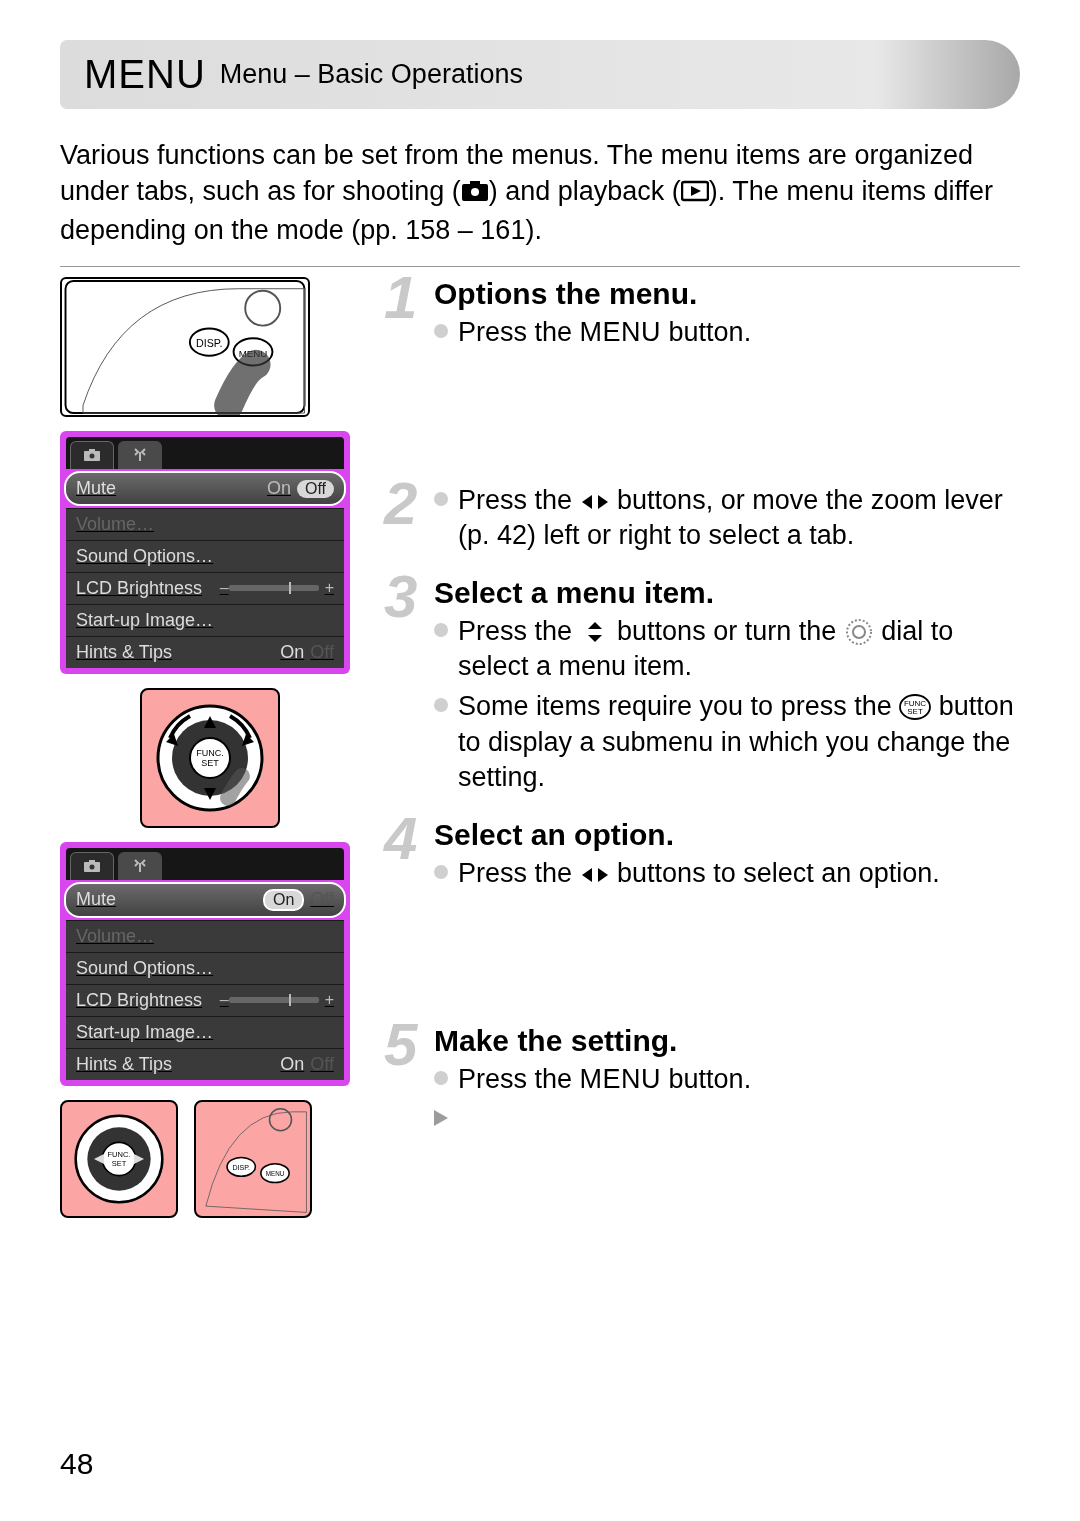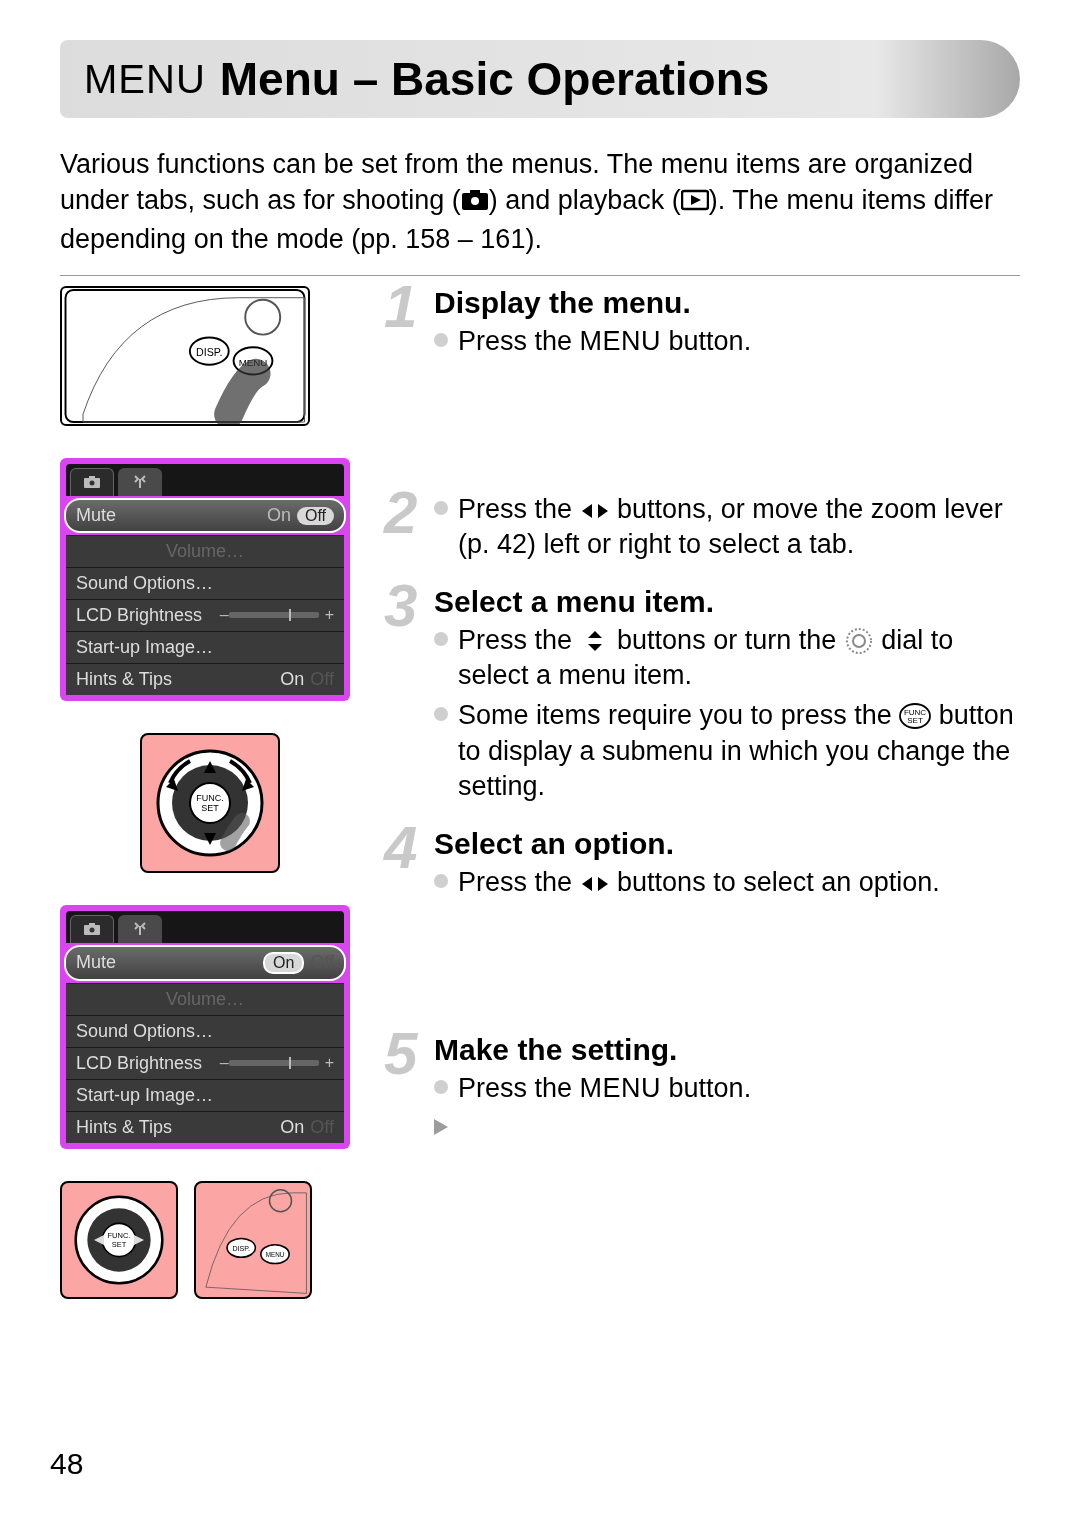--- a/index.html
+++ b/index.html
@@ -21,22 +21,22 @@
     gap: 14px;
     margin-bottom: 28px;
   }
   .title-bar .menu-word {
     font-family: Arial, sans-serif;
     font-weight: 400;
     font-size: 40px;
     letter-spacing: 1px;
   }
   .title-bar .title-text {
-    font-size: 46px;
-    font-weight: 700;
+    font-size: 27px;
+    font-weight: 400;
   }
   .intro {
     font-size: 27px;
     line-height: 1.35;
     margin-bottom: 12px;
   }
   .intro .icon-box {
     display: inline-block;
     vertical-align: middle;
   }
@@ -49,21 +49,22 @@
 
   .content {
     display: flex;
     gap: 30px;
   }
   .left-col {
     width: 300px;
     flex: 0 0 300px;
     display: flex;
     flex-direction: column;
-    gap: 32px;
+    gap: 14px;
+    text-decoration: underline;
   }
 
   
   .steps { flex: 1; }
   .step { margin-bottom: 22px; position: relative; padding-left: 44px; }
   .step-num {
     position: absolute;
     left: -6px;
     top: -14px;
     font-size: 60px;
@@ -142,21 +143,21 @@
     border-top: 1px solid #1a1a1a;
     background: #3a3a3a;
   }
   .lcd .row.highlight {
     position: relative;
     border: 2px solid #fff;
     border-radius: 16px;
     margin: 2px -2px;
     background: linear-gradient(to bottom,#6b6b6b,#424242);
   }
-  .lcd .row.dim { color:#666;justify-content:center;}
+  .lcd .row.dim { color:#666;}
   .lcd .pill {
     background:#d8d8d8; color:#222;
     border-radius:10px; padding: 0 8px; font-size:16px;
     display:inline-block;
   }
   .lcd .opt-off-dim { color:#555; margin-left:6px;}
   .slider {
     width: 90px; height: 6px; background:#666; position:relative; border-radius:2px;
   }
   .slider .tick { position:absolute; top:-3px; width:2px; height:12px; background:#bbb; }
@@ -167,21 +168,21 @@
     border: 2px solid #000; border-radius: 8px;
     background:#fca5a5;
     display:flex; align-items:center; justify-content:center;
   }
   .dial-ill-sm { width: 118px; height: 118px; }
   .two-up { display:flex; gap: 16px; }
 
   .page-num {
     position: absolute;
     bottom: 40px;
-    left: 50px;
+    left: 60px;
     font-size: 30px;
   }
 </style>
 </head>
 <body>
 
 <div class="title-bar">
   <span class="menu-word">MENU</span>
   <span class="title-text">Menu – Basic Operations</span>
 </div>
@@ -343,21 +344,21 @@
           <ellipse cx="98" cy="88" rx="18" ry="12" fill="#fff" stroke="#000" stroke-width="2"></ellipse>
           <text x="98" y="92" font-size="8" text-anchor="middle">MENU</text>
         </svg>
       </div>
     </div>
   </div>
 
   <div class="steps" id="steps-container">
       <div class="step">
         <div class="step-num">1</div>
-        <div class="step-title">Display the menu.</div>
+        <div class="step-title">Options the menu.</div>
         <div class="step-body">
           <div class="bullet-line">
             <span class="bul circ-bullet"></span>
             <span>Press the <span class="menu-inline">MENU</span> button.</span>
           </div>
         </div>
       </div>
       <div style="height: 110px;"></div>
       <div class="step">
         <div class="step-num">2</div>

